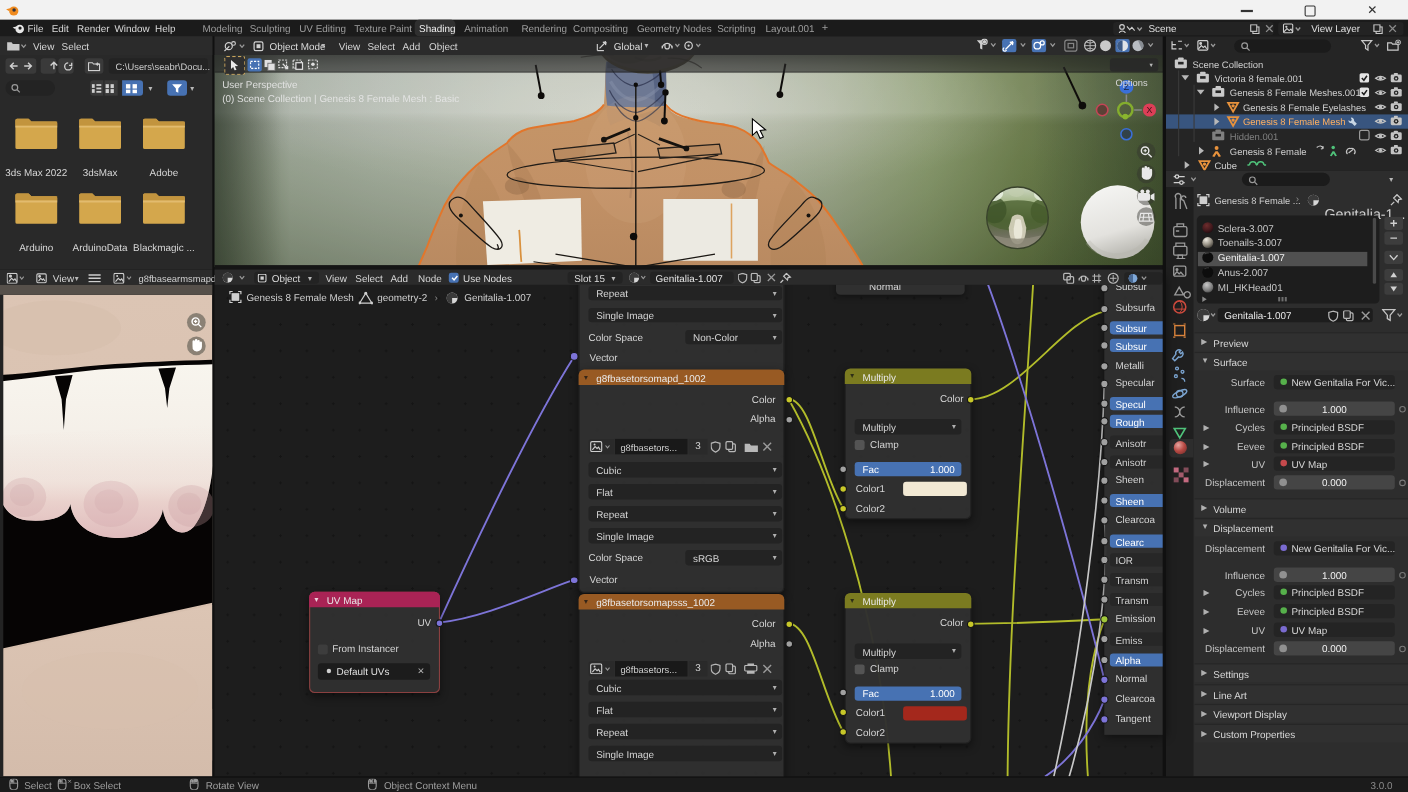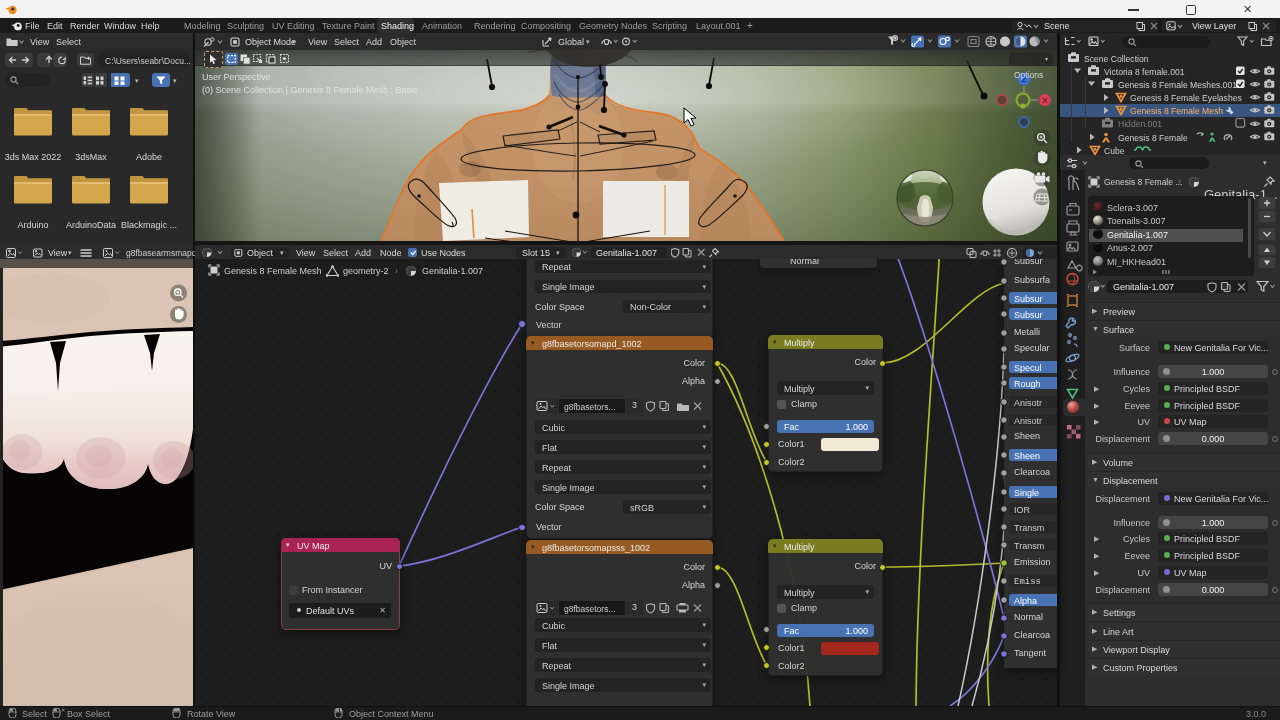--- a/index.html
+++ b/index.html
@@ -1142,34 +1142,34 @@
       </div>
  <div class="abs" style="left:5px;top:166px;width:51px;height:12px;background:#272727;border-radius:3px 0 0 3px;">
         <span class="abs txt" style="left:5px;top:1.5px;color:#d0d0d0;">Anisotr</span>
       </div>
  <div class="nlab" style="left:10px;top:183px;">Sheen</div>
  <div class="abs" style="left:5px;top:201px;width:51px;height:12px;background:#4772b3;border-radius:3px 0 0 3px;">
         <span class="abs txt" style="left:5px;top:1.5px;color:#fff;">Sheen</span>
       </div>
  <div class="nlab" style="left:10px;top:219px;">Clearcoa</div>
  <div class="abs" style="left:5px;top:238px;width:51px;height:12px;background:#4772b3;border-radius:3px 0 0 3px;">
-        <span class="abs txt" style="left:5px;top:1.5px;color:#fff;">Single</span>
+        <span class="abs txt" style="left:5px;top:1.5px;color:#fff;">Clearc</span>
       </div>
  <div class="abs" style="left:5px;top:255px;width:51px;height:12px;background:#272727;border-radius:3px 0 0 3px;">
         <span class="abs txt" style="left:5px;top:1.5px;color:#d0d0d0;">IOR</span>
       </div>
  <div class="abs" style="left:5px;top:273px;width:51px;height:12px;background:#272727;border-radius:3px 0 0 3px;">
         <span class="abs txt" style="left:5px;top:1.5px;color:#d0d0d0;">Transm</span>
       </div>
  <div class="abs" style="left:5px;top:291px;width:51px;height:12px;background:#272727;border-radius:3px 0 0 3px;">
         <span class="abs txt" style="left:5px;top:1.5px;color:#d0d0d0;">Transm</span>
       </div>
  <div class="nlab" style="left:10px;top:309px;">Emission</div>
  <div class="abs" style="left:5px;top:327px;width:51px;height:12px;background:#272727;border-radius:3px 0 0 3px;">
-        <span class="abs txt" style="left:5px;top:1.5px;color:#d0d0d0;font-family:Liberation Mono, monospace;">Emiss</span>
+        <span class="abs txt" style="left:5px;top:1.5px;color:#d0d0d0;">Emiss</span>
       </div>
  <div class="abs" style="left:5px;top:346px;width:51px;height:12px;background:#4772b3;border-radius:3px 0 0 3px;">
         <span class="abs txt" style="left:5px;top:1.5px;color:#fff;">Alpha</span>
       </div>
  <div class="nlab" style="left:10px;top:364px;">Normal</div>
  <div class="nlab" style="left:10px;top:382px;">Clearcoa</div>
  <div class="nlab" style="left:10px;top:400px;">Tangent</div>
 </div>
 <svg class="abs" style="left:998px;top:248px" width="10" height="420" viewBox="0 0 10 420">
  <g fill="#a1a1a1" stroke="#151515" stroke-width="1">

